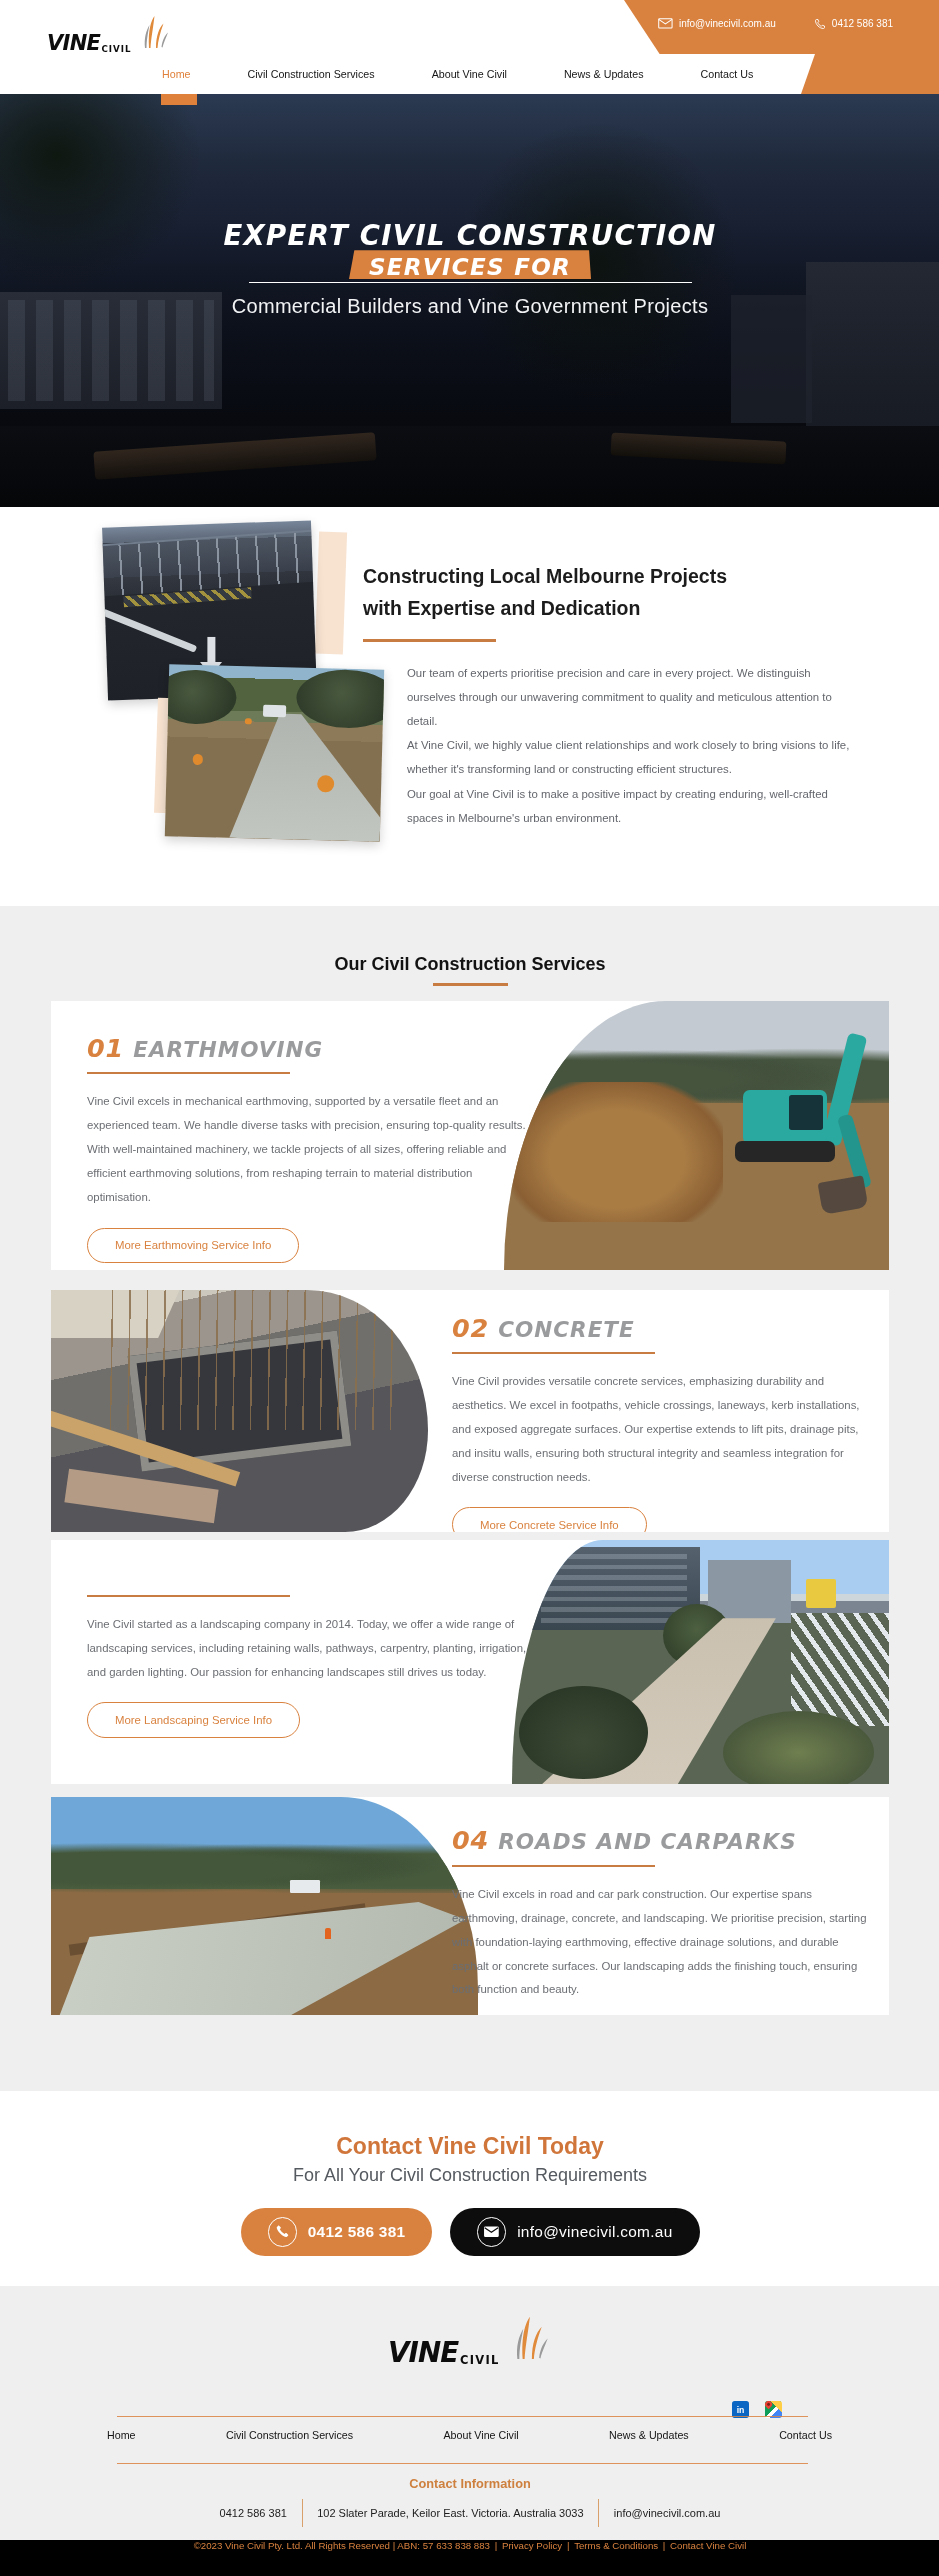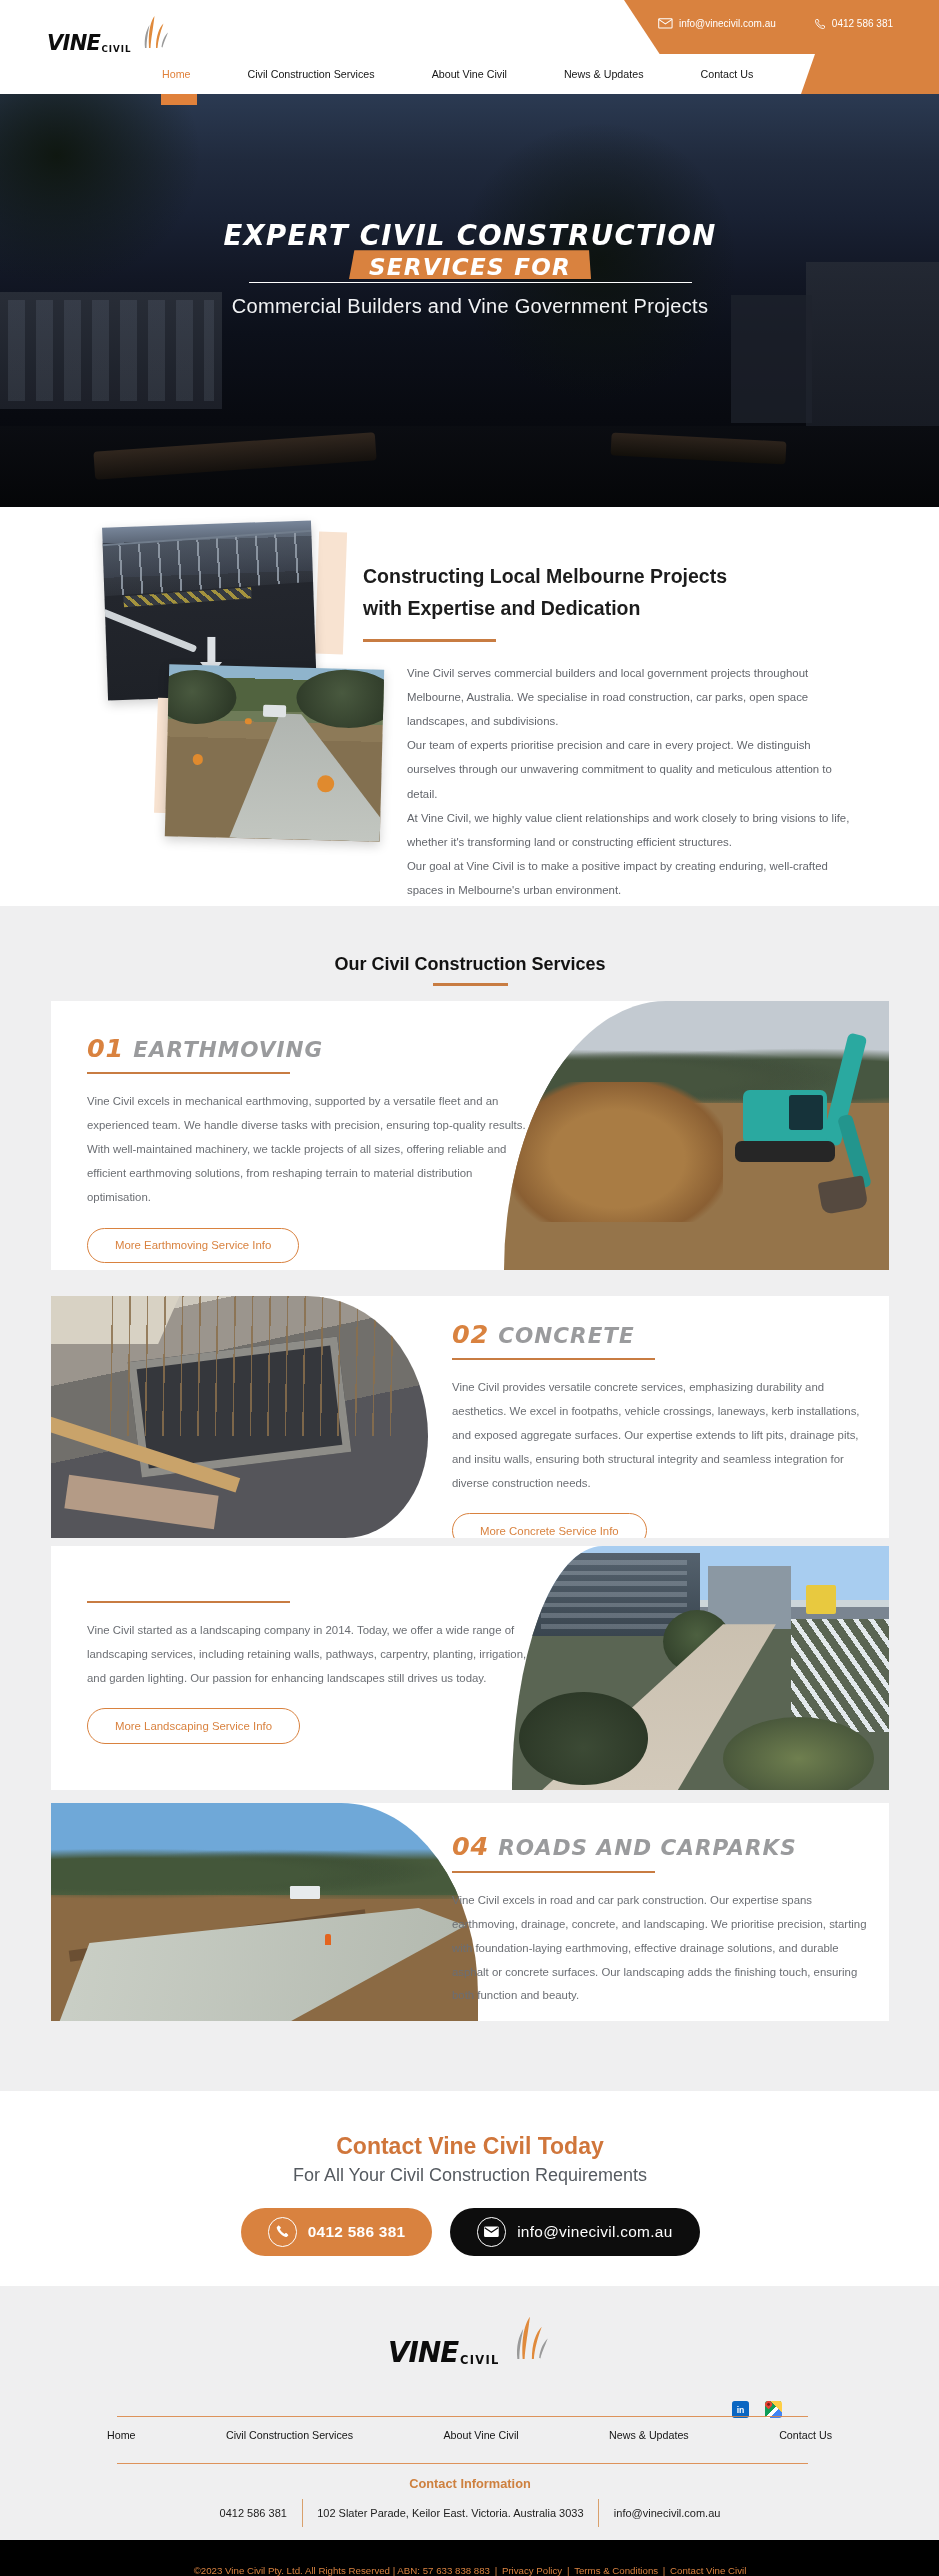--- a/index.html
+++ b/index.html
@@ -79,21 +79,21 @@
   .about-underline{width:133px;height:2.7px;background:#C87C42;margin-top:14.8px}
   .about-paras{margin-top:19px;margin-left:44px;width:448px;font-size:11.4px;line-height:2.12;color:#63666c}
 
   
   .services{position:relative;height:1185px;background:#EFEFF0;padding-top:48px}
   .services-head{text-align:center}
   .services-title{font-size:18px;font-weight:600;color:#121212}
   .services-underline{width:75px;height:2.7px;background:#C87C42;margin:8px auto 0}
   .card{position:relative;margin:0 51px;background:#fff;overflow:hidden}
   .card-1{height:269px;margin-top:15.4px}
-  .card-2{height:242px;margin-top:26px}
+  .card-2{height:242px;margin-top:20px}
   .card-3{height:244px;margin-top:8px}
   .card-4{height:218px;margin-top:13.4px}
   .card-img{position:absolute;top:0;bottom:0;overflow:hidden}
   .img-right-1{right:0;width:46%;border-top-left-radius:42% 100%}
   .img-left-2{left:0;width:45%;border-top-right-radius:32% 58%;border-bottom-right-radius:22% 42%}
   .img-right-3{right:0;width:45%;border-top-left-radius:24% 100%}
   .img-left-4{left:0;width:51%;border-top-right-radius:32% 88%}
   .card-copy{position:absolute}
   .copy-left{left:36px;width:440px}
   .copy-right{left:401px;width:423px}
@@ -169,21 +169,21 @@
   .f-line1{top:130px}
   .f-line2{top:177px}
   .f-nav{position:absolute;left:107px;top:143px;width:725px;display:flex;justify-content:space-between}
   .f-nav .nav-item{font-size:10.7px;color:#141414}
   .f-contact-h{position:absolute;left:0;right:0;top:190px;text-align:center;font-size:12.8px;font-weight:600;color:#CE803F}
   .f-contact-row{position:absolute;left:0;right:0;top:213px;display:flex;justify-content:center;align-items:center;gap:14.8px;font-size:11px;color:#1c1c1c}
   .f-sep{width:0.7px;height:28px;background:#D9A06C}
   .f-contact-row span{cursor:default}
 
   
-  .legalbar{height:36px;background:#000;display:flex;align-items:flex-end;justify-content:center;gap:4.7px;font-size:9.7px;color:#D9823F}
+  .legalbar{height:36px;background:#000;display:flex;align-items:flex-start;justify-content:center;gap:4.7px;font-size:9.7px;color:#D9823F}
   .legalbar a{color:#D9823F;text-decoration:none;cursor:pointer}
 </style>
 </head>
 <body>
 
 <div class="page">
 
   <header class="header">
     <div class="logo logo--header">
       <span class="v-bold">VINE</span>
@@ -272,21 +272,20 @@
       </div>
     </div>
 
     <div class="about-text">
       <h2 class="about-h">
         <span>Constructing Local Melbourne Projects</span><br>
         <span>with Expertise and Dedication</span>
       </h2>
       <div class="about-underline"></div>
       <div class="about-paras">
-        <p>Vine Civil serves commercial builders and local government projects throughout Melbourne, Australia. We specialise in road construction, car parks, open space landscapes, and subdivisions.</p>
         <p>Our team of experts prioritise precision and care in every project. We distinguish ourselves through our unwavering commitment to quality and meticulous attention to detail.</p>
         <p>At Vine Civil, we highly value client relationships and work closely to bring visions to life, whether it's transforming land or constructing efficient structures.</p>
         <p>Our goal at Vine Civil is to make a positive impact by creating enduring, well-crafted spaces in Melbourne's urban environment.</p>
       </div>
     </div>
   </section>
 
   <section class="services">
     <div class="services-head">
       <h2 class="services-title">Our Civil Construction Services</h2>

